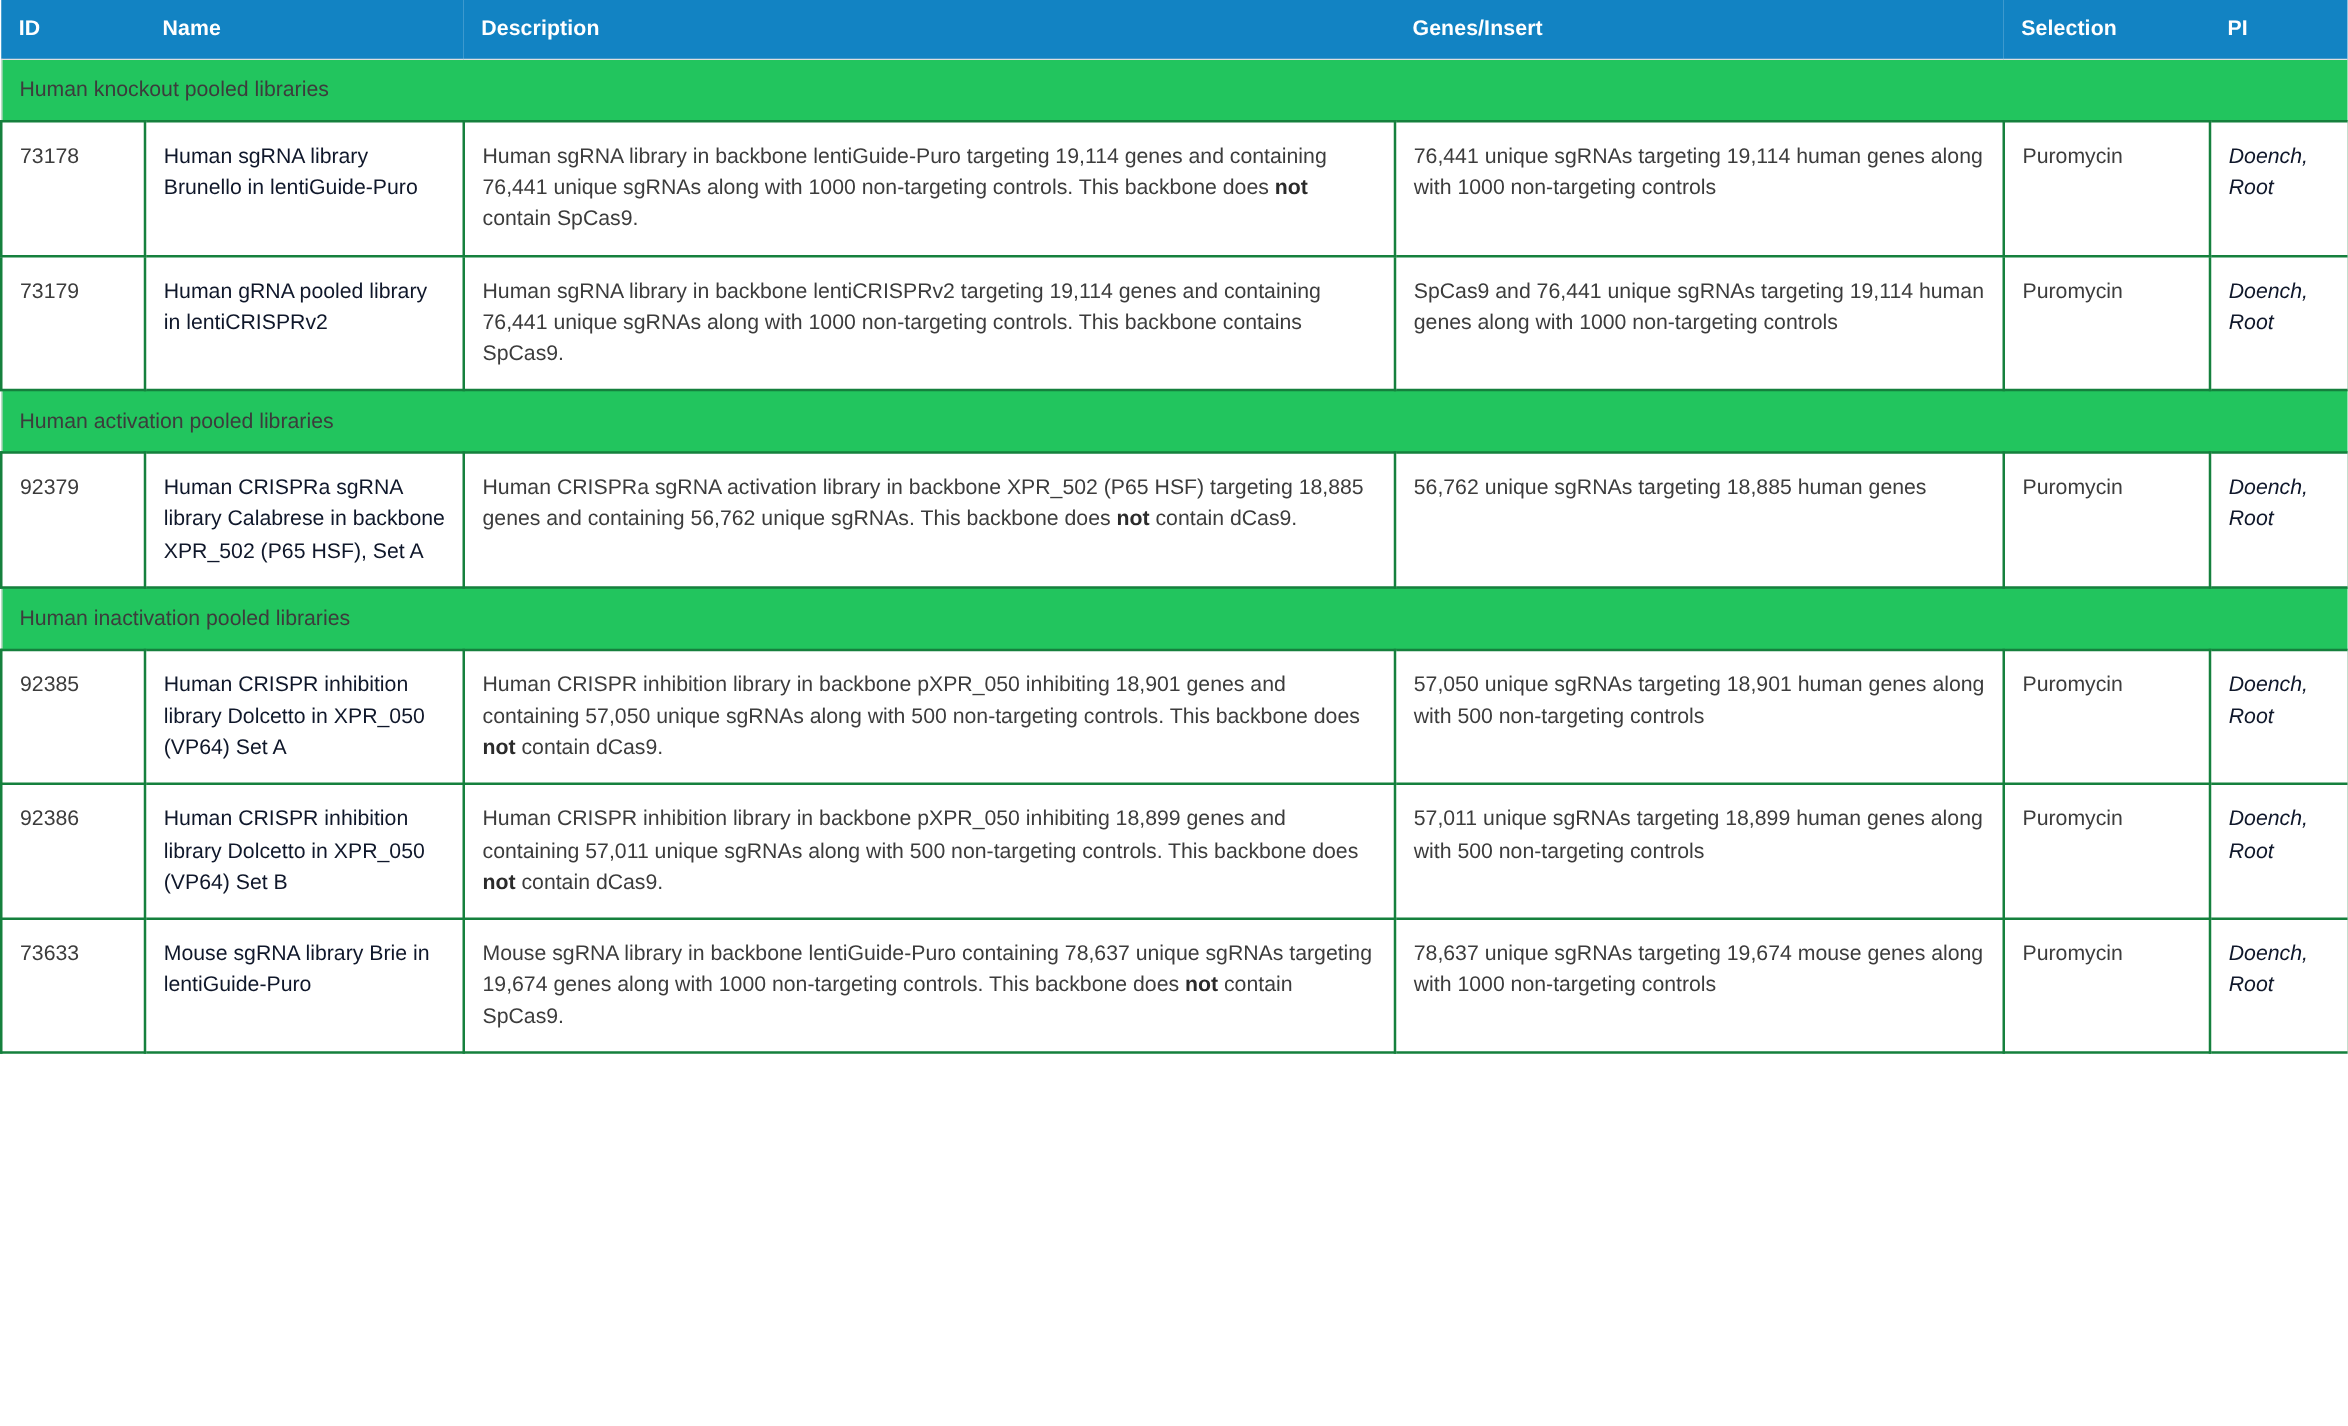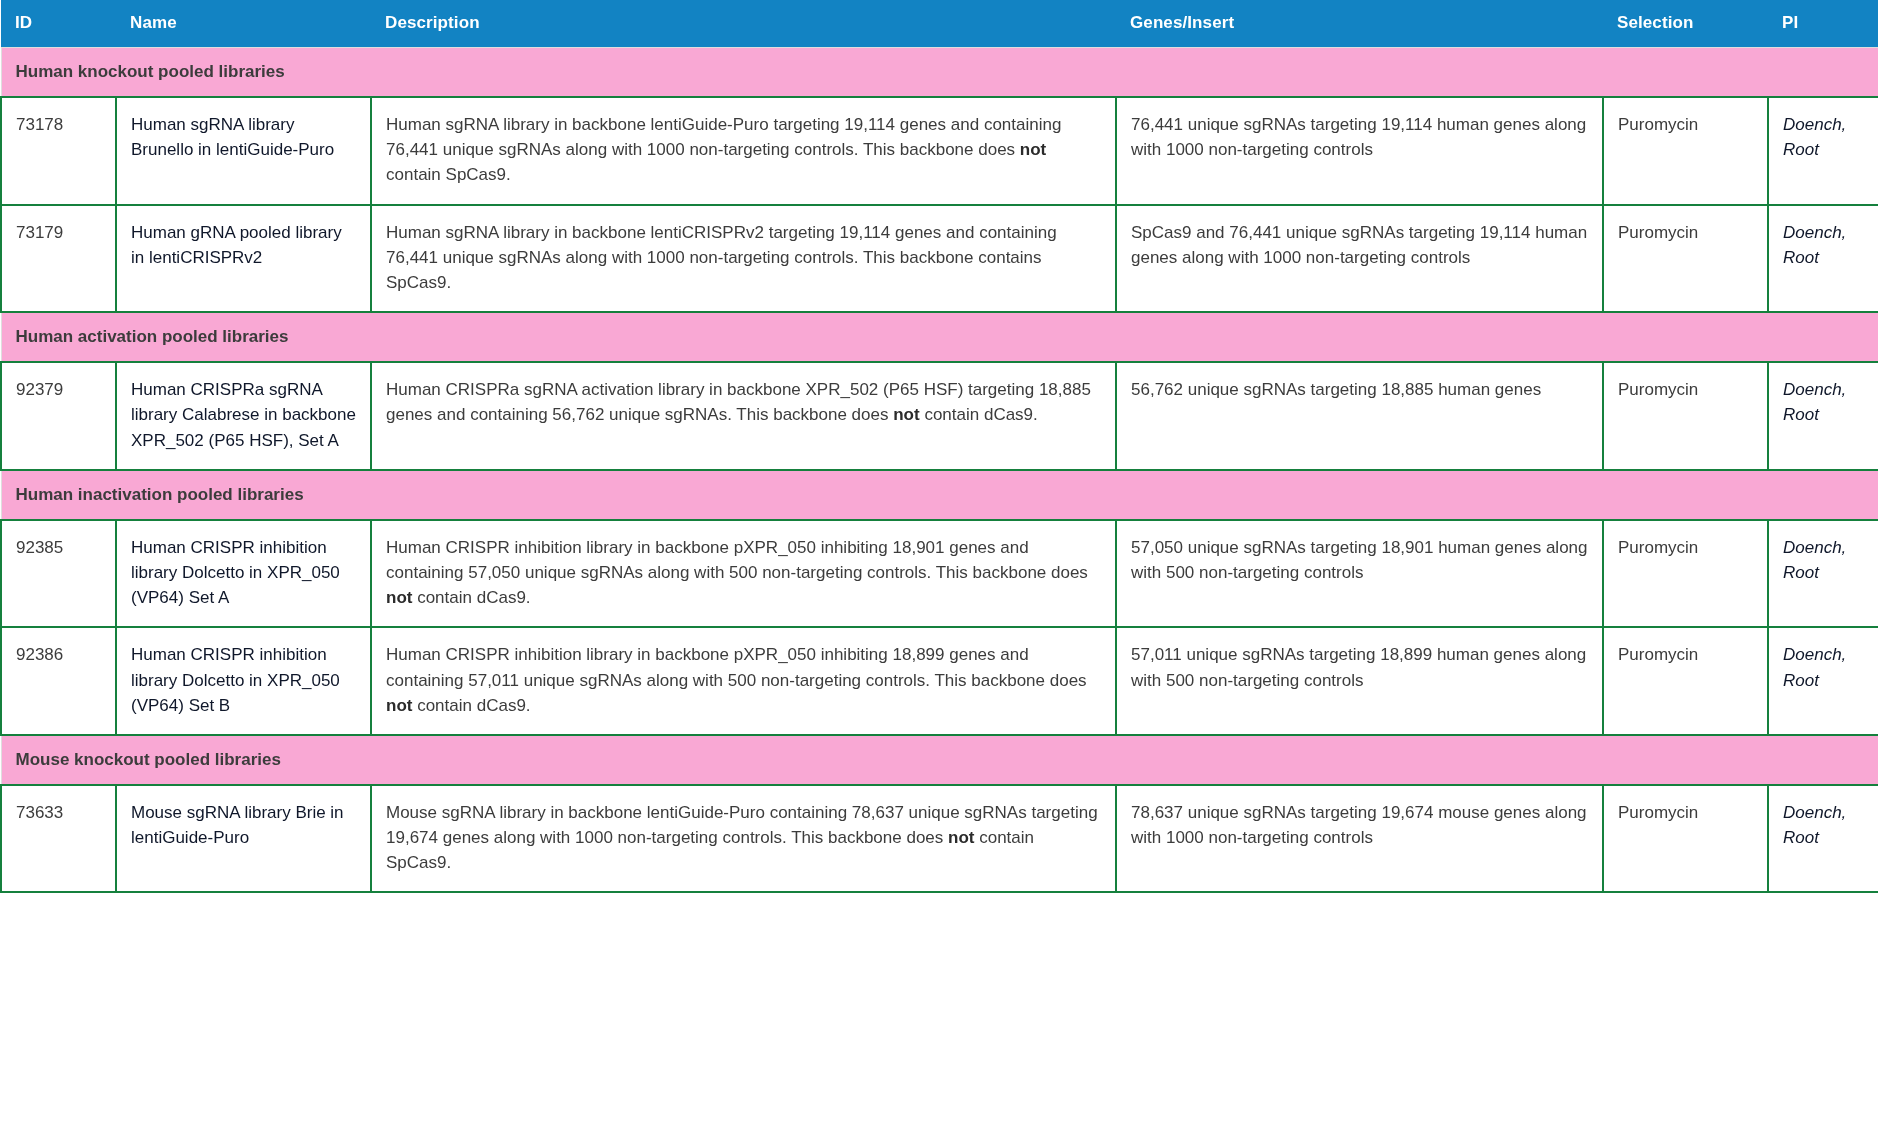--- a/index.html
+++ b/index.html
@@ -44,22 +44,22 @@
 
   table.plasmid-table td {
     border: 2px solid #15803d;
     padding: 14px 14px 16px 14px;
     vertical-align: top;
     line-height: 1.48;
     font-size: 17px;
     color: #3c3c3c;
   }
   tr.group-row td {
-    background: #f9a8d4;
-    font-weight: bold;
+    background: #22c55e;
+    font-weight: normal;
     color: #3c3c3c;
     padding: 11px 20px 12px 14px;
     font-size: 17px;
     border-left: 1px solid #dedede;
     border-right: 1px solid #dedede;
     border-top: 1px solid #dedede;
     border-bottom: 1px solid #dedede;
   }
   td.id-cell { color: #3c3c3c; }
   a.link {
@@ -137,23 +137,20 @@
           <td class="pi-cell nowrap-pi"><a class="link">Doench, Root</a></td>
         </tr>
         <tr>
           <td class="id-cell">92386</td>
           <td><a class="link">Human CRISPR inhibition library Dolcetto in XPR_050 (VP64) Set B</a></td>
           <td class="desc"><span>Human CRISPR inhibition library in backbone pXPR_050 inhibiting 18,899 genes and containing 57,011 unique sgRNAs along with 500 non-targeting controls. This backbone does </span><b>not</b><span> contain dCas9.</span></td>
           <td>57,011 unique sgRNAs targeting 18,899 human genes along with 500 non-targeting controls</td>
           <td>Puromycin</td>
           <td class="pi-cell nowrap-pi"><a class="link">Doench, Root</a></td>
         </tr>
-        <tr class="group-row">
-          <td colspan="6">Mouse knockout pooled libraries</td>
-        </tr>
         <tr>
           <td class="id-cell">73633</td>
           <td><a class="link">Mouse sgRNA library Brie in lentiGuide-Puro</a></td>
           <td class="desc"><span>Mouse sgRNA library in backbone lentiGuide-Puro containing 78,637 unique sgRNAs targeting 19,674 genes along with 1000 non-targeting controls. This backbone does </span><b>not</b><span> contain SpCas9.</span></td>
           <td>78,637 unique sgRNAs targeting 19,674 mouse genes along with 1000 non-targeting controls</td>
           <td>Puromycin</td>
           <td class="pi-cell nowrap-pi"><a class="link">Doench, Root</a></td>
         </tr>
       </tbody>
   </table>

